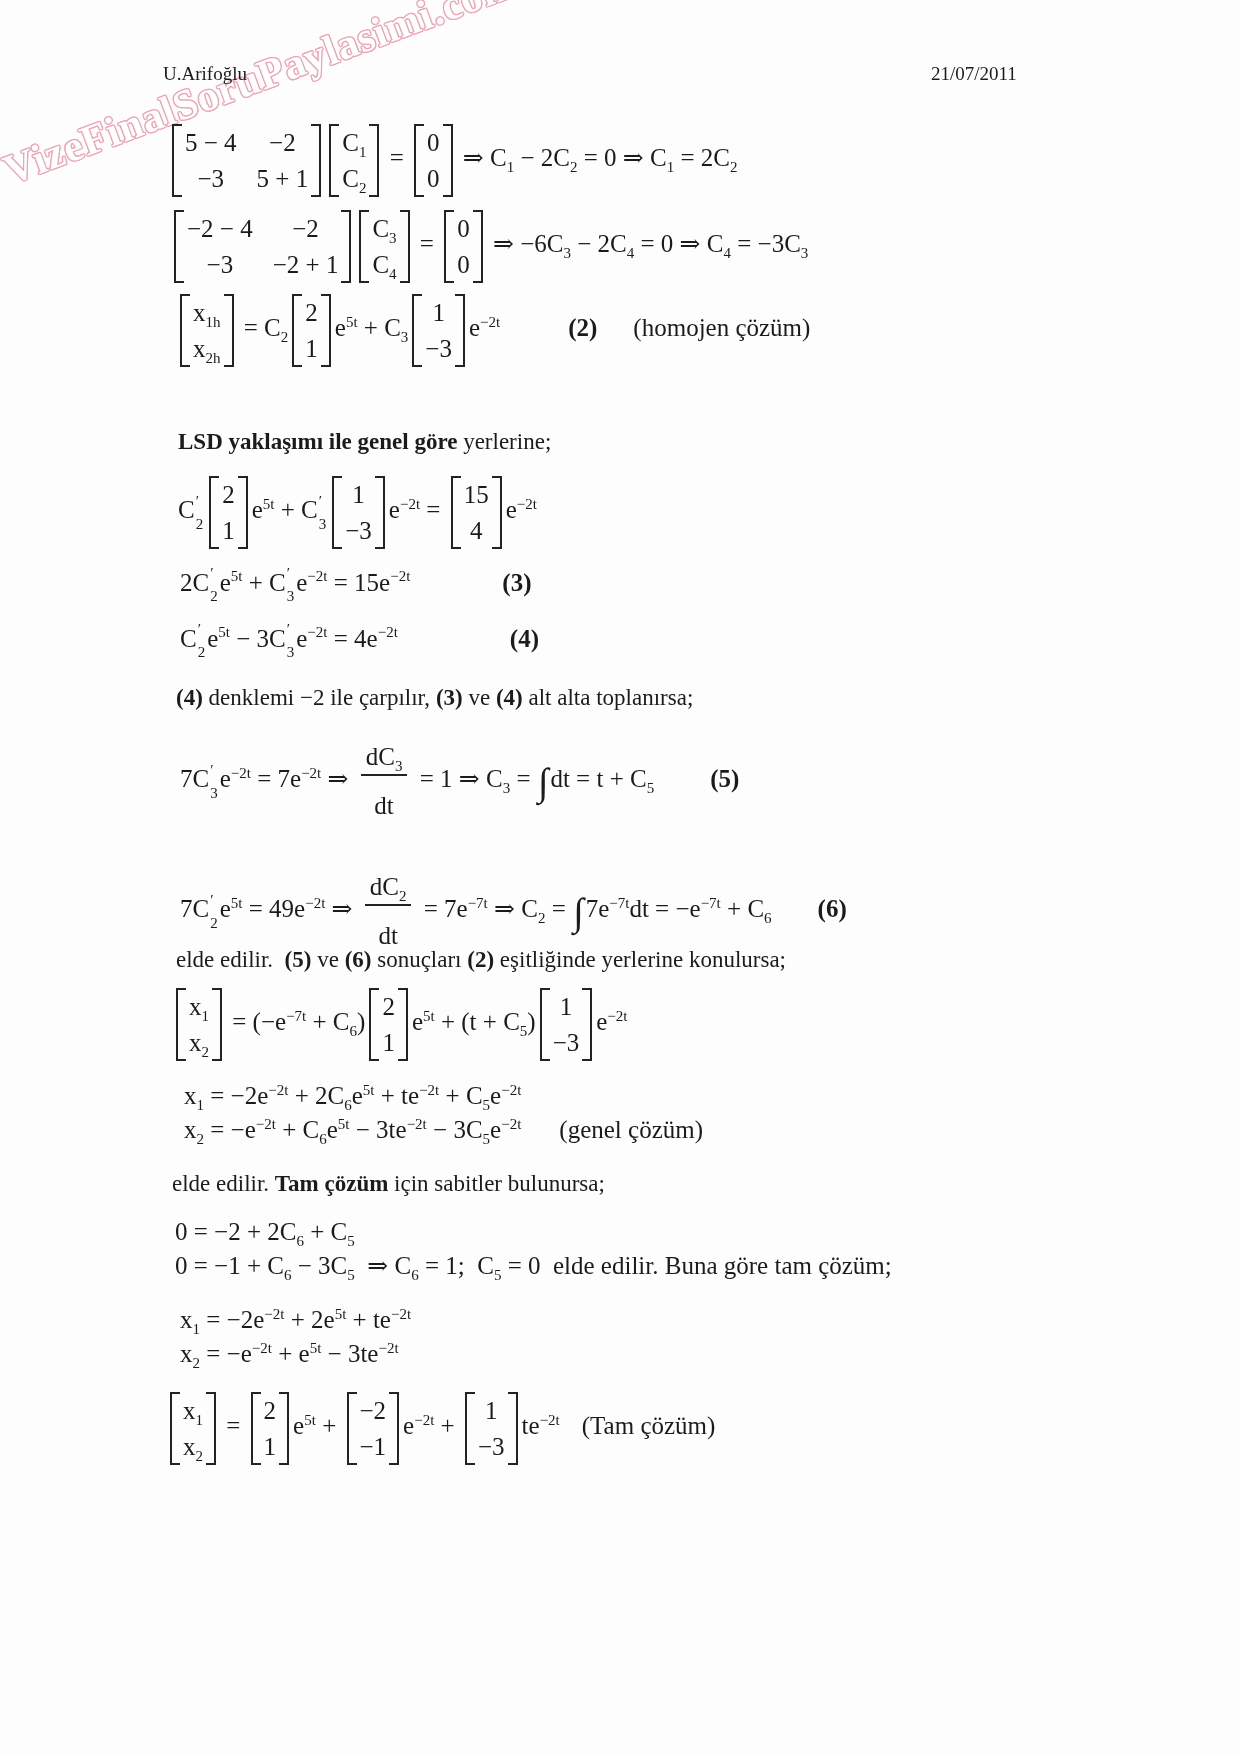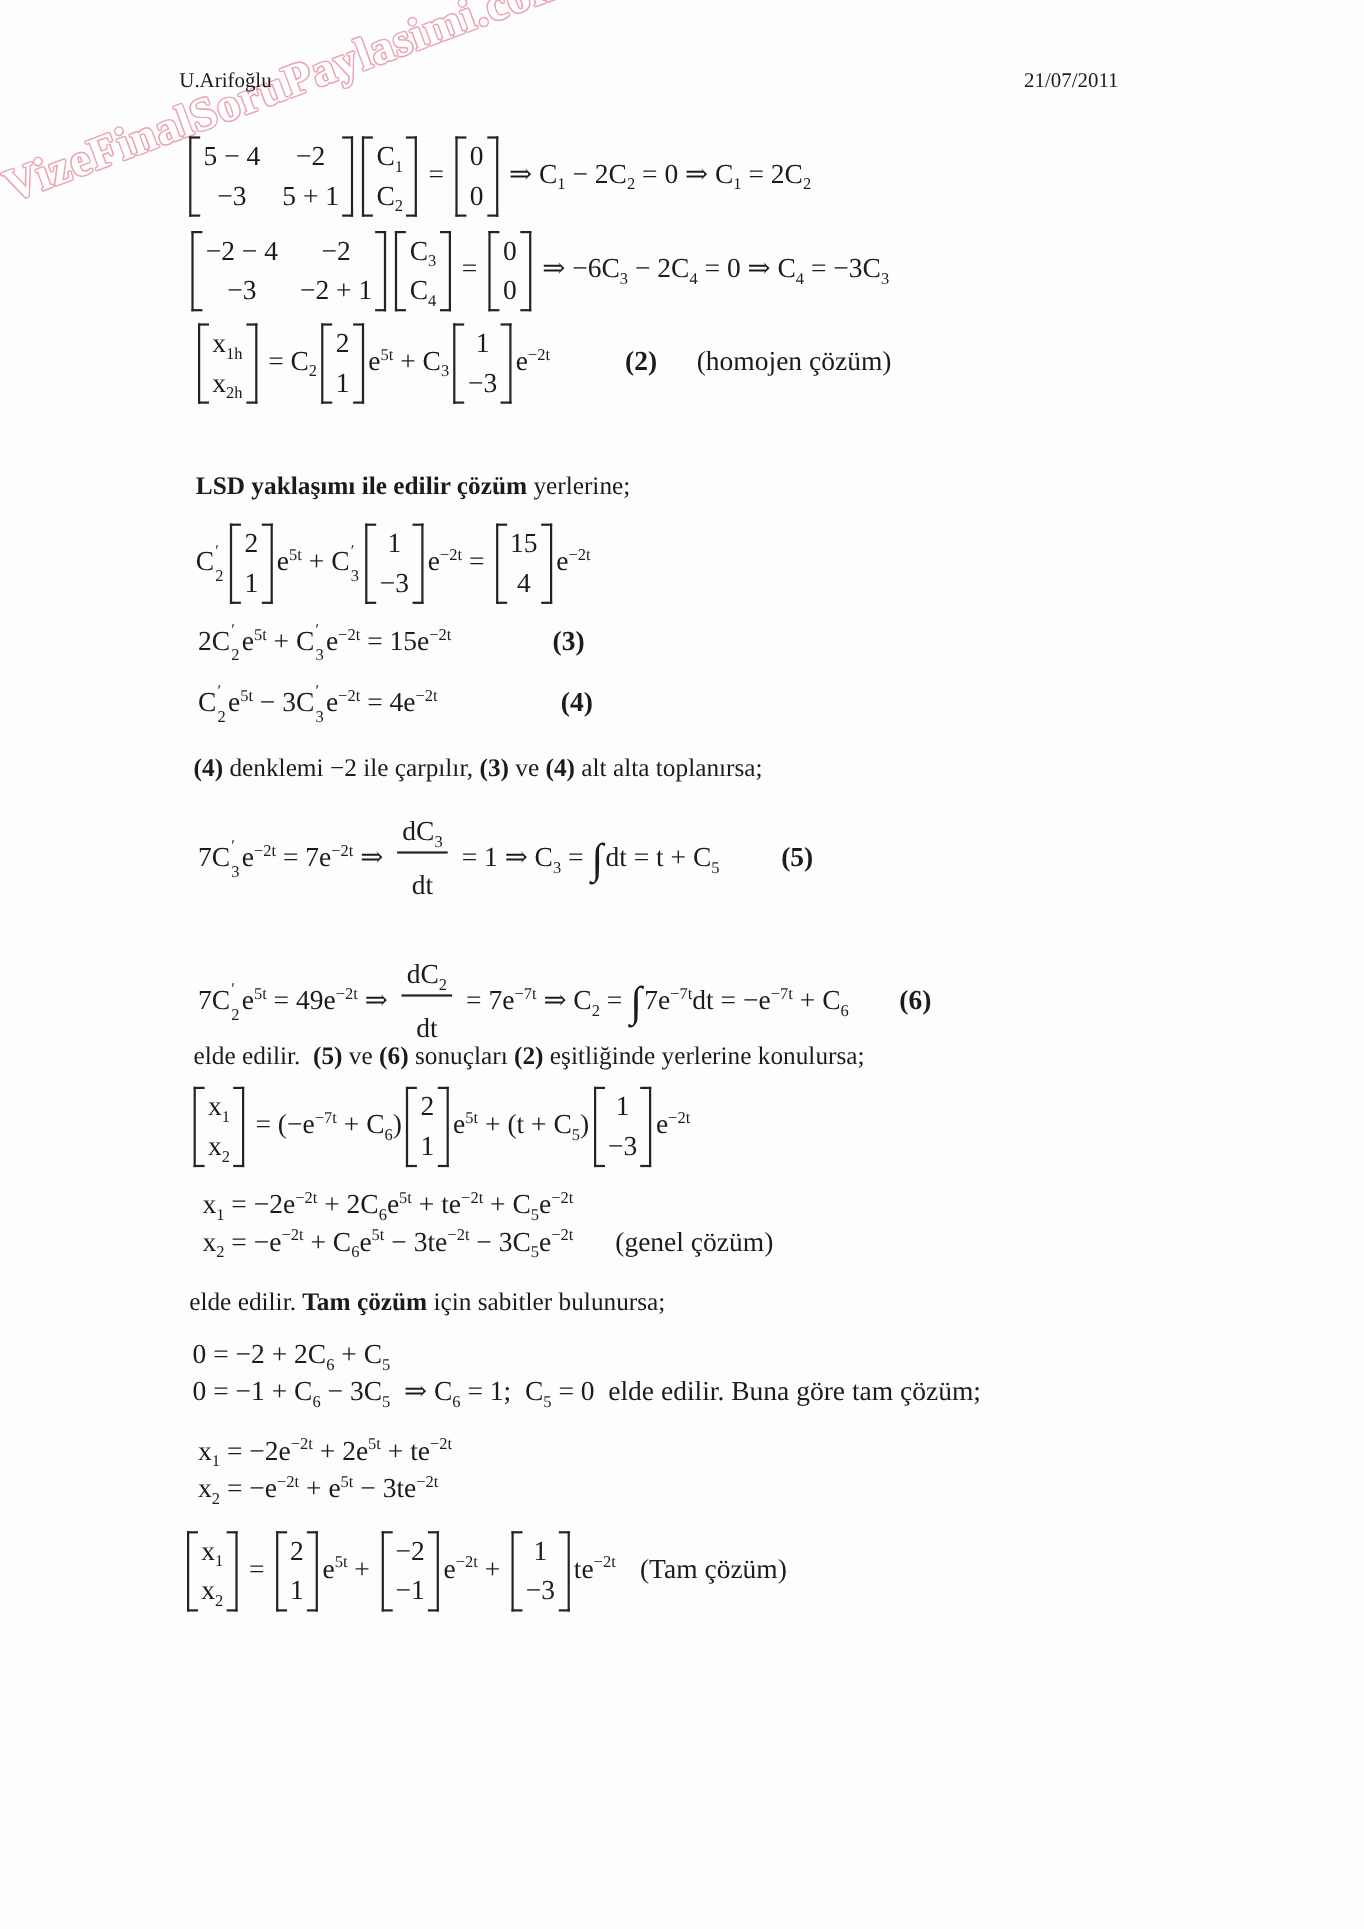--- a/index.html
+++ b/index.html
@@ -53,21 +53,21 @@
 <div class="page">
   <div class="wm">VizeFinalSoruPaylasimi.com</div>
 
   <div class="blk hdr" style="left:135px;top:62px">U.Arifoğlu</div>
   <div class="blk hdr" style="left:903px;top:62px">21/07/2011</div>
 
   <div class="blk" style="left:168px;top:124px"><span class="mx" style="grid-template-columns: repeat(2, auto);"><span class="mc"><span>5 − 4</span></span><span class="mc"><span>−2</span></span><span class="mc"><span>−3</span></span><span class="mc"><span>5 + 1</span></span></span><span class="mx" style="grid-template-columns: repeat(1, auto);"><span class="mc"><span>C</span><sub>1</sub></span><span class="mc"><span>C</span><sub>2</sub></span></span><span> = </span><span class="mx" style="grid-template-columns: repeat(1, auto);"><span class="mc"><span>0</span></span><span class="mc"><span>0</span></span></span><span> ⇒ C</span><sub>1</sub><span> − 2C</span><sub>2</sub><span> = 0 ⇒ C</span><sub>1</sub><span> = 2C</span><sub>2</sub></div>
   <div class="blk" style="left:170px;top:210px"><span class="mx" style="grid-template-columns: repeat(2, auto);"><span class="mc"><span>−2 − 4</span></span><span class="mc"><span>−2</span></span><span class="mc"><span>−3</span></span><span class="mc"><span>−2 + 1</span></span></span><span class="mx" style="grid-template-columns: repeat(1, auto);"><span class="mc"><span>C</span><sub>3</sub></span><span class="mc"><span>C</span><sub>4</sub></span></span><span> = </span><span class="mx" style="grid-template-columns: repeat(1, auto);"><span class="mc"><span>0</span></span><span class="mc"><span>0</span></span></span><span> ⇒ −6C</span><sub>3</sub><span> − 2C</span><sub>4</sub><span> = 0 ⇒ C</span><sub>4</sub><span> = −3C</span><sub>3</sub></div>
   <div class="blk" style="left:176px;top:294px"><span class="mx" style="grid-template-columns: repeat(1, auto);"><span class="mc"><span>x</span><sub>1h</sub></span><span class="mc"><span>x</span><sub>2h</sub></span></span><span> = C</span><sub>2</sub><span class="mx" style="grid-template-columns: repeat(1, auto);"><span class="mc"><span>2</span></span><span class="mc"><span>1</span></span></span><span>e</span><sup>5t</sup><span> + C</span><sub>3</sub><span class="mx" style="grid-template-columns: repeat(1, auto);"><span class="mc"><span>1</span></span><span class="mc"><span>−3</span></span></span><span>e</span><sup>−2t</sup><span class="sp" style="width: 68px;"></span><b>(2)</b><span class="sp" style="width: 36px;"></span><span>(homojen çözüm)</span></div>
 
-  <div class="blk txt" style="left:178px;top:428px"><b>LSD yaklaşımı ile edilir çözüm</b><span> yerlerine;</span></div>
+  <div class="blk txt" style="left:178px;top:428px"><b>LSD yaklaşımı ile genel göre</b><span> yerlerine;</span></div>
 
   <div class="blk" style="left:178px;top:476px"><span>C</span><span class="ss"><span>′</span><span>2</span></span><span class="mx" style="grid-template-columns: repeat(1, auto);"><span class="mc"><span>2</span></span><span class="mc"><span>1</span></span></span><span>e</span><sup>5t</sup><span> + C</span><span class="ss"><span>′</span><span>3</span></span><span class="mx" style="grid-template-columns: repeat(1, auto);"><span class="mc"><span>1</span></span><span class="mc"><span>−3</span></span></span><span>e</span><sup>−2t</sup><span> = </span><span class="mx" style="grid-template-columns: repeat(1, auto);"><span class="mc"><span>15</span></span><span class="mc"><span>4</span></span></span><span>e</span><sup>−2t</sup></div>
   <div class="blk" style="left:180px;top:566px"><span>2C</span><span class="ss"><span>′</span><span>2</span></span><span>e</span><sup>5t</sup><span> + C</span><span class="ss"><span>′</span><span>3</span></span><span>e</span><sup>−2t</sup><span> = 15e</span><sup>−2t</sup><span class="sp" style="width: 92px;"></span><b>(3)</b></div>
   <div class="blk" style="left:180px;top:622px"><span>C</span><span class="ss"><span>′</span><span>2</span></span><span>e</span><sup>5t</sup><span> − 3C</span><span class="ss"><span>′</span><span>3</span></span><span>e</span><sup>−2t</sup><span> = 4e</span><sup>−2t</sup><span class="sp" style="width: 112px;"></span><b>(4)</b></div>
 
   <div class="blk txt" style="left:176px;top:684px"><b>(4)</b><span> denklemi −2 ile çarpılır, </span><b>(3)</b><span> ve </span><b>(4)</b><span> alt alta toplanırsa;</span></div>
 
   <div class="blk" style="left:180px;top:726px"><span>7C</span><span class="ss"><span>′</span><span>3</span></span><span>e</span><sup>−2t</sup><span> = 7e</span><sup>−2t</sup><span> ⇒ </span><span class="fr"><span class="num"><span>dC</span><sub>3</sub></span><span class="den"><span>dt</span></span></span><span> = 1 ⇒ C</span><sub>3</sub><span> = </span><span class="int">∫</span><span>dt = t + C</span><sub>5</sub><span class="sp" style="width: 56px;"></span><b>(5)</b></div>
 
 

